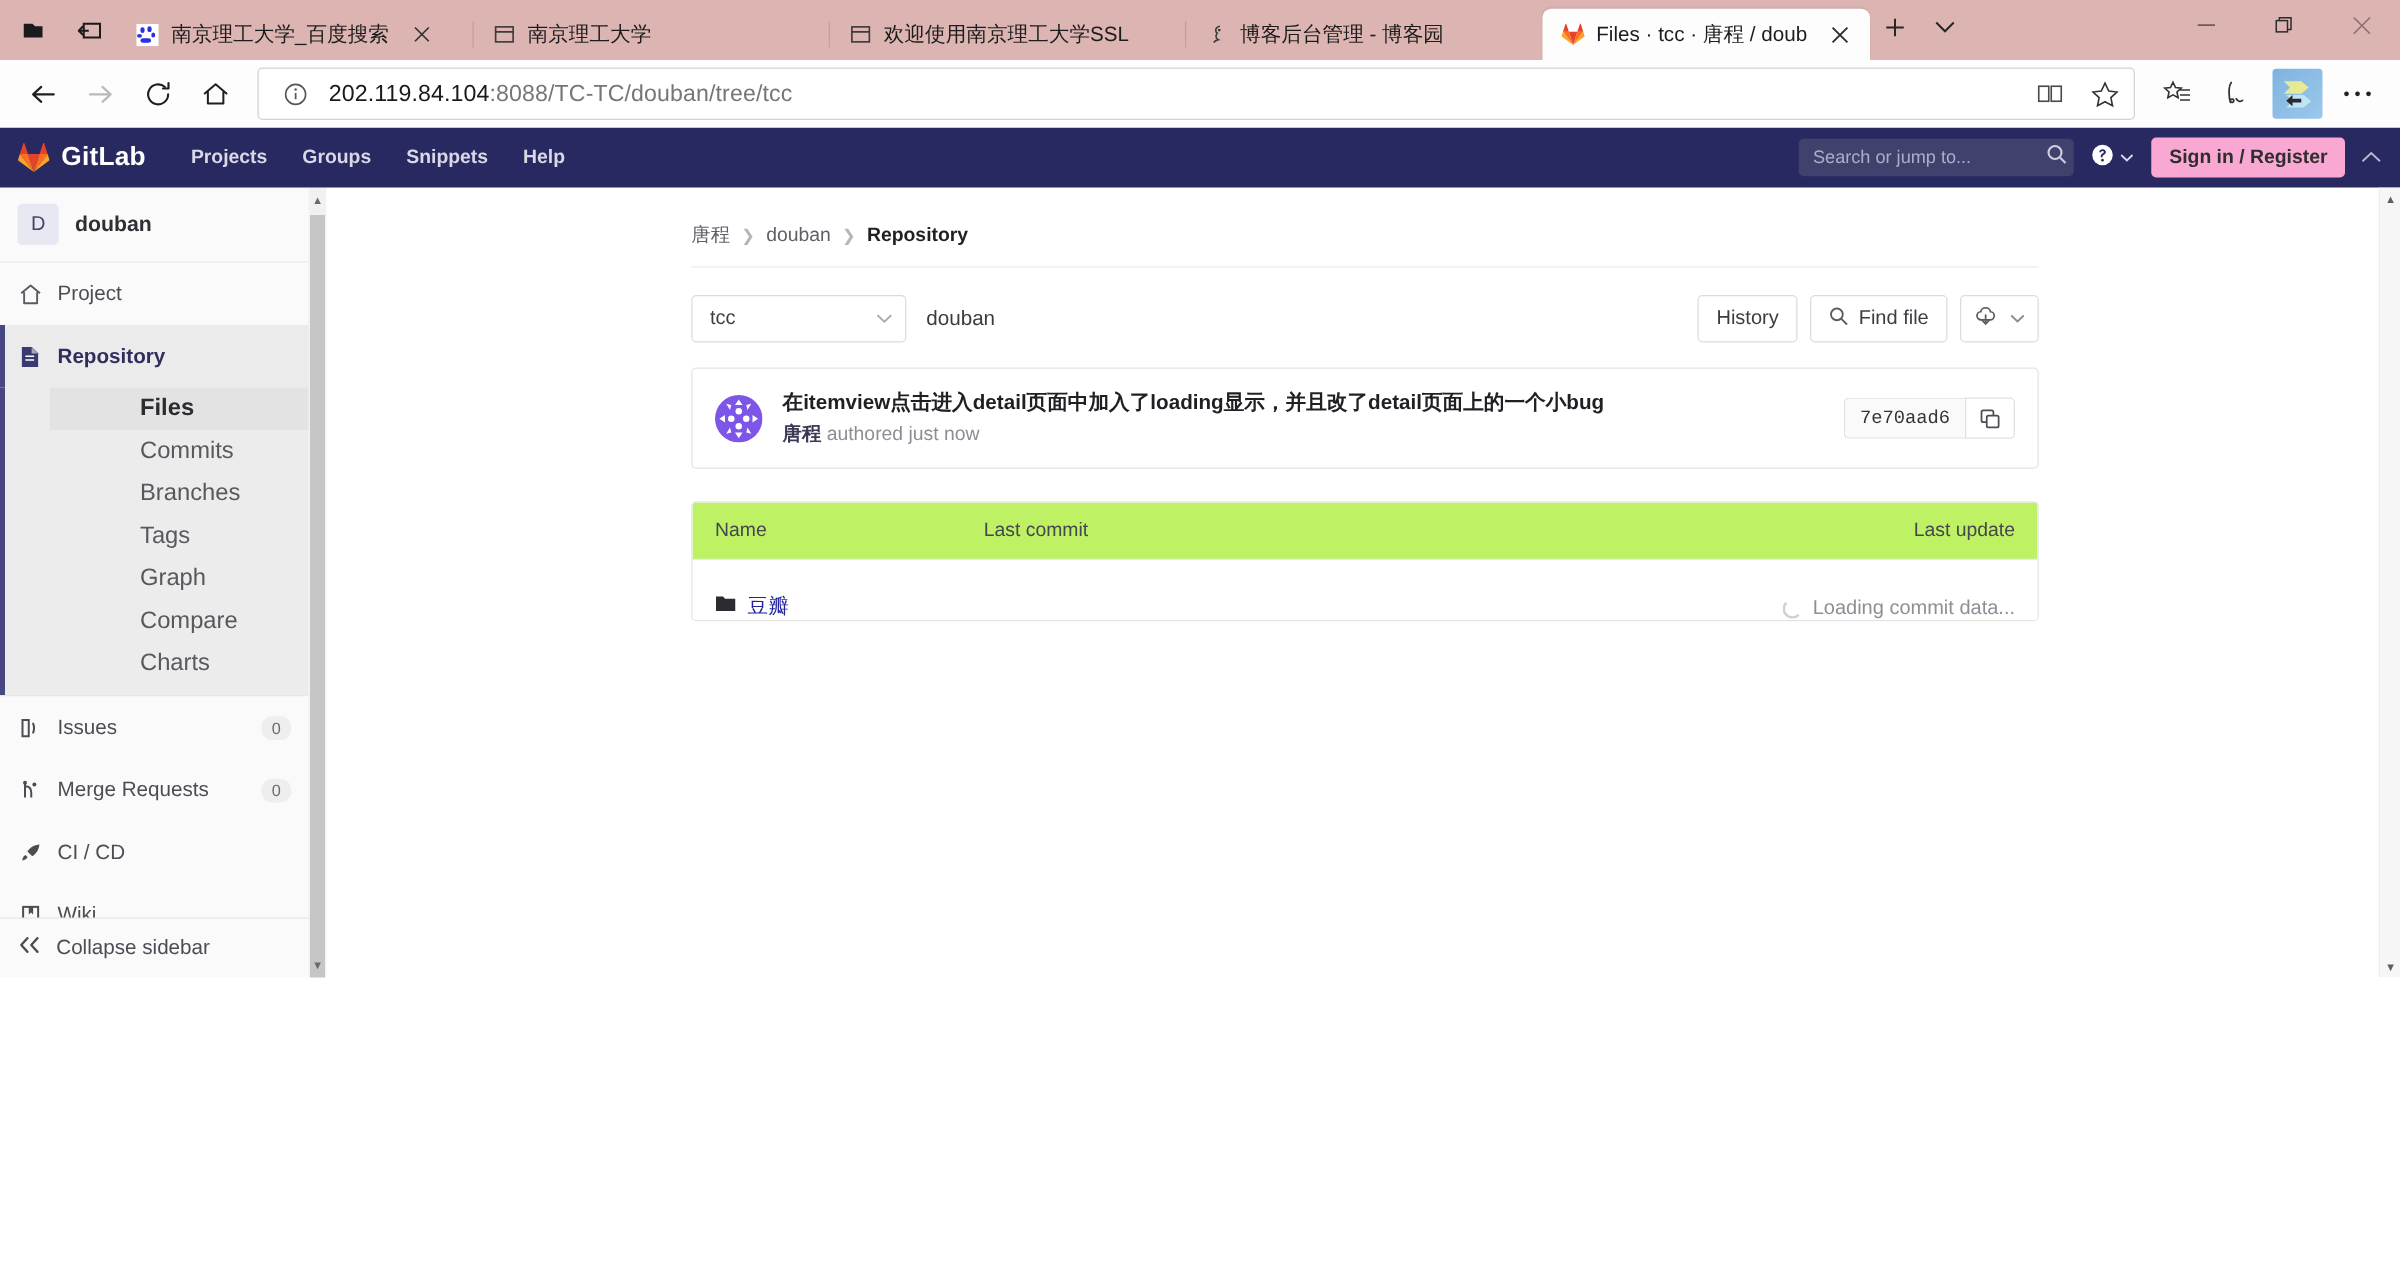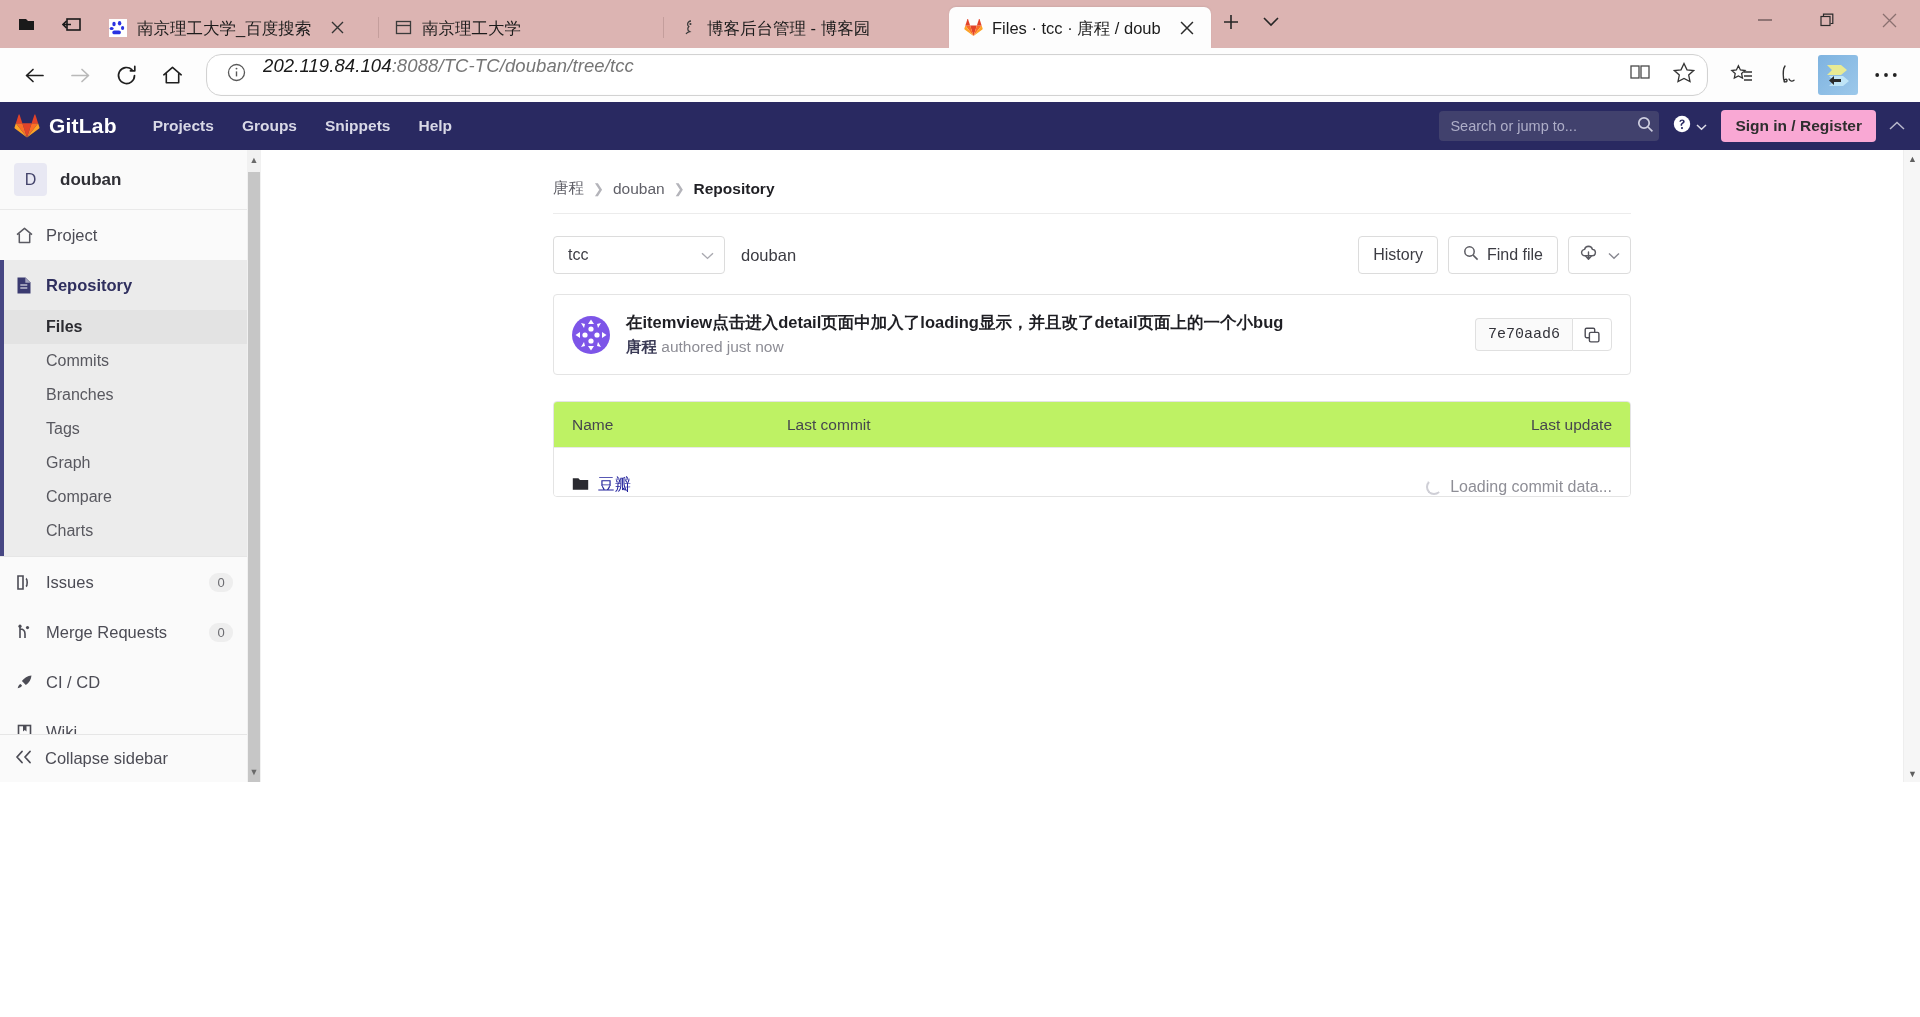--- a/index.html
+++ b/index.html
@@ -65,24 +65,23 @@
   .toolbar {
     height: 54px; background: #fdfdfd; display: flex; align-items: center;
     padding: 0 12px; gap: 2px; flex: none;
   }
   .nav-btn {
     width: 44px; height: 44px; border-radius: 5px; display: flex;
     align-items: center; justify-content: center; flex: none;
   }
   .urlbar {
     flex: 1; height: 42px; margin: 0 10px; background: #ffffff;
-    border: 1px solid #d2d2d2; border-radius: 15px;
-    display: flex; align-items: flex-start; padding: 0 6px 0 12px; gap: 10px;
+    border: 1px solid #d2d2d2; border-radius: 4px;
+    display: flex; align-items: center; padding: 0 6px 0 12px; gap: 10px;
     box-shadow: inset 0 0 0 1px rgba(0,0,0,0.01);
-    font-style: italic;
   }
   .url-text { flex: 1; font-size: 18.5px; color: #1a1a1a; white-space: nowrap; overflow: hidden; letter-spacing: .1px; }
   .url-text .host { color: #1a1a1a; }
   .url-text .path { color: #767676; }
   .url-icon-btn { width: 34px; height: 34px; display: flex; align-items: center; justify-content: center; flex: none; }
   .tb-right { display: flex; align-items: center; gap: 4px; }
   .tb-icon { width: 44px; height: 44px; display: flex; align-items: center; justify-content: center; border-radius: 5px; }
   .ext-icon { width: 40px; height: 40px; display:flex; align-items:center; justify-content:center;
               background: linear-gradient(135deg,#7eb3e0 0%,#9cc8ea 100%); border-radius:3px; }
 
@@ -144,22 +143,22 @@
   .sb-badge {
     background: #eeeeee; color: #6b6b70; font-size: 13px; border-radius: 9px;
     padding: 2px 8px; min-width: 24px; text-align: center;
   }
   .sb-section { background: #ececec; }
   .sb-section .sb-item.sb-parent { color: #2f2f5e; font-weight: 700; background: #ebebeb; }
   .sb-section .sb-item.sb-parent::before {
     content: ""; position: absolute; left: 0; top: 0; bottom: 0; width: 4px; background: #474783;
   }
   .sb-sub {
-    display: flex; align-items: center; height: 34px; padding-left: 46px;
-    color: #58585f; font-size: 16px;
+    display: flex; align-items: center; height: 34px; padding-left: 72px;
+    color: #58585f; font-size: 19px; margin-left: 40px;
   }
   .sb-sub.active { background: #e3e3e3; color: #2b2b30; font-weight: 700; }
   .sb-sublist { padding-bottom: 8px; position: relative; }
   .sb-sublist::before {
     content: ""; position: absolute; left: 0; top: 0; bottom: 0; width: 4px; background: #474783;
   }
   .sb-divider { height: 1px; background: #e6e6e6; }
   .sb-collapse {
     display: flex; align-items: center; gap: 12px; height: 48px; padding: 0 14px;
     color: #4c4c55; font-size: 16.5px; border-top: 1px solid #e6e6e6; background: #fafafa;
@@ -314,20 +313,29 @@
       <div class="tab inactive">
         <span class="favicon">
           <svg width="17" height="17" viewBox="0 0 17 17">
               <rect x="1.5" y="2.5" width="14" height="12" fill="none" stroke="#3b3b3b" stroke-width="1.3"></rect>
               <path d="M1.5 6.5h14" stroke="#3b3b3b" stroke-width="1.3"></path>
             </svg>
         </span>
         <span class="tab-title">南京理工大学</span>
       </div>
 
+      <div class="tab inactive">
+        <span class="favicon">
+          <svg width="17" height="17" viewBox="0 0 17 17">
+              <rect x="1.5" y="2.5" width="14" height="12" fill="none" stroke="#3b3b3b" stroke-width="1.3"></rect>
+              <path d="M1.5 6.5h14" stroke="#3b3b3b" stroke-width="1.3"></path>
+            </svg>
+        </span>
+        <span class="tab-title">欢迎使用南京理工大学SSL</span>
+      </div>
 
       <div class="tab inactive">
         <span class="favicon">
           <svg width="17" height="17" viewBox="0 0 17 17">
               <path d="M11 2c-2 0-3.4 1.6-3.4 3.3 0 1 .5 1.8 1.2 2.3-.5.6-1 1.2-1 2.3 0 1.3.8 2.3 1.8 2.8-1.6.4-3 1.4-3.6 2.3" fill="none" stroke="#3b3b3b" stroke-width="1.3"></path>
               <circle cx="10.4" cy="5" r="1.1" fill="#3b3b3b"></circle>
             </svg>
         </span>
         <span class="tab-title">博客后台管理 - 博客园</span>
       </div>

